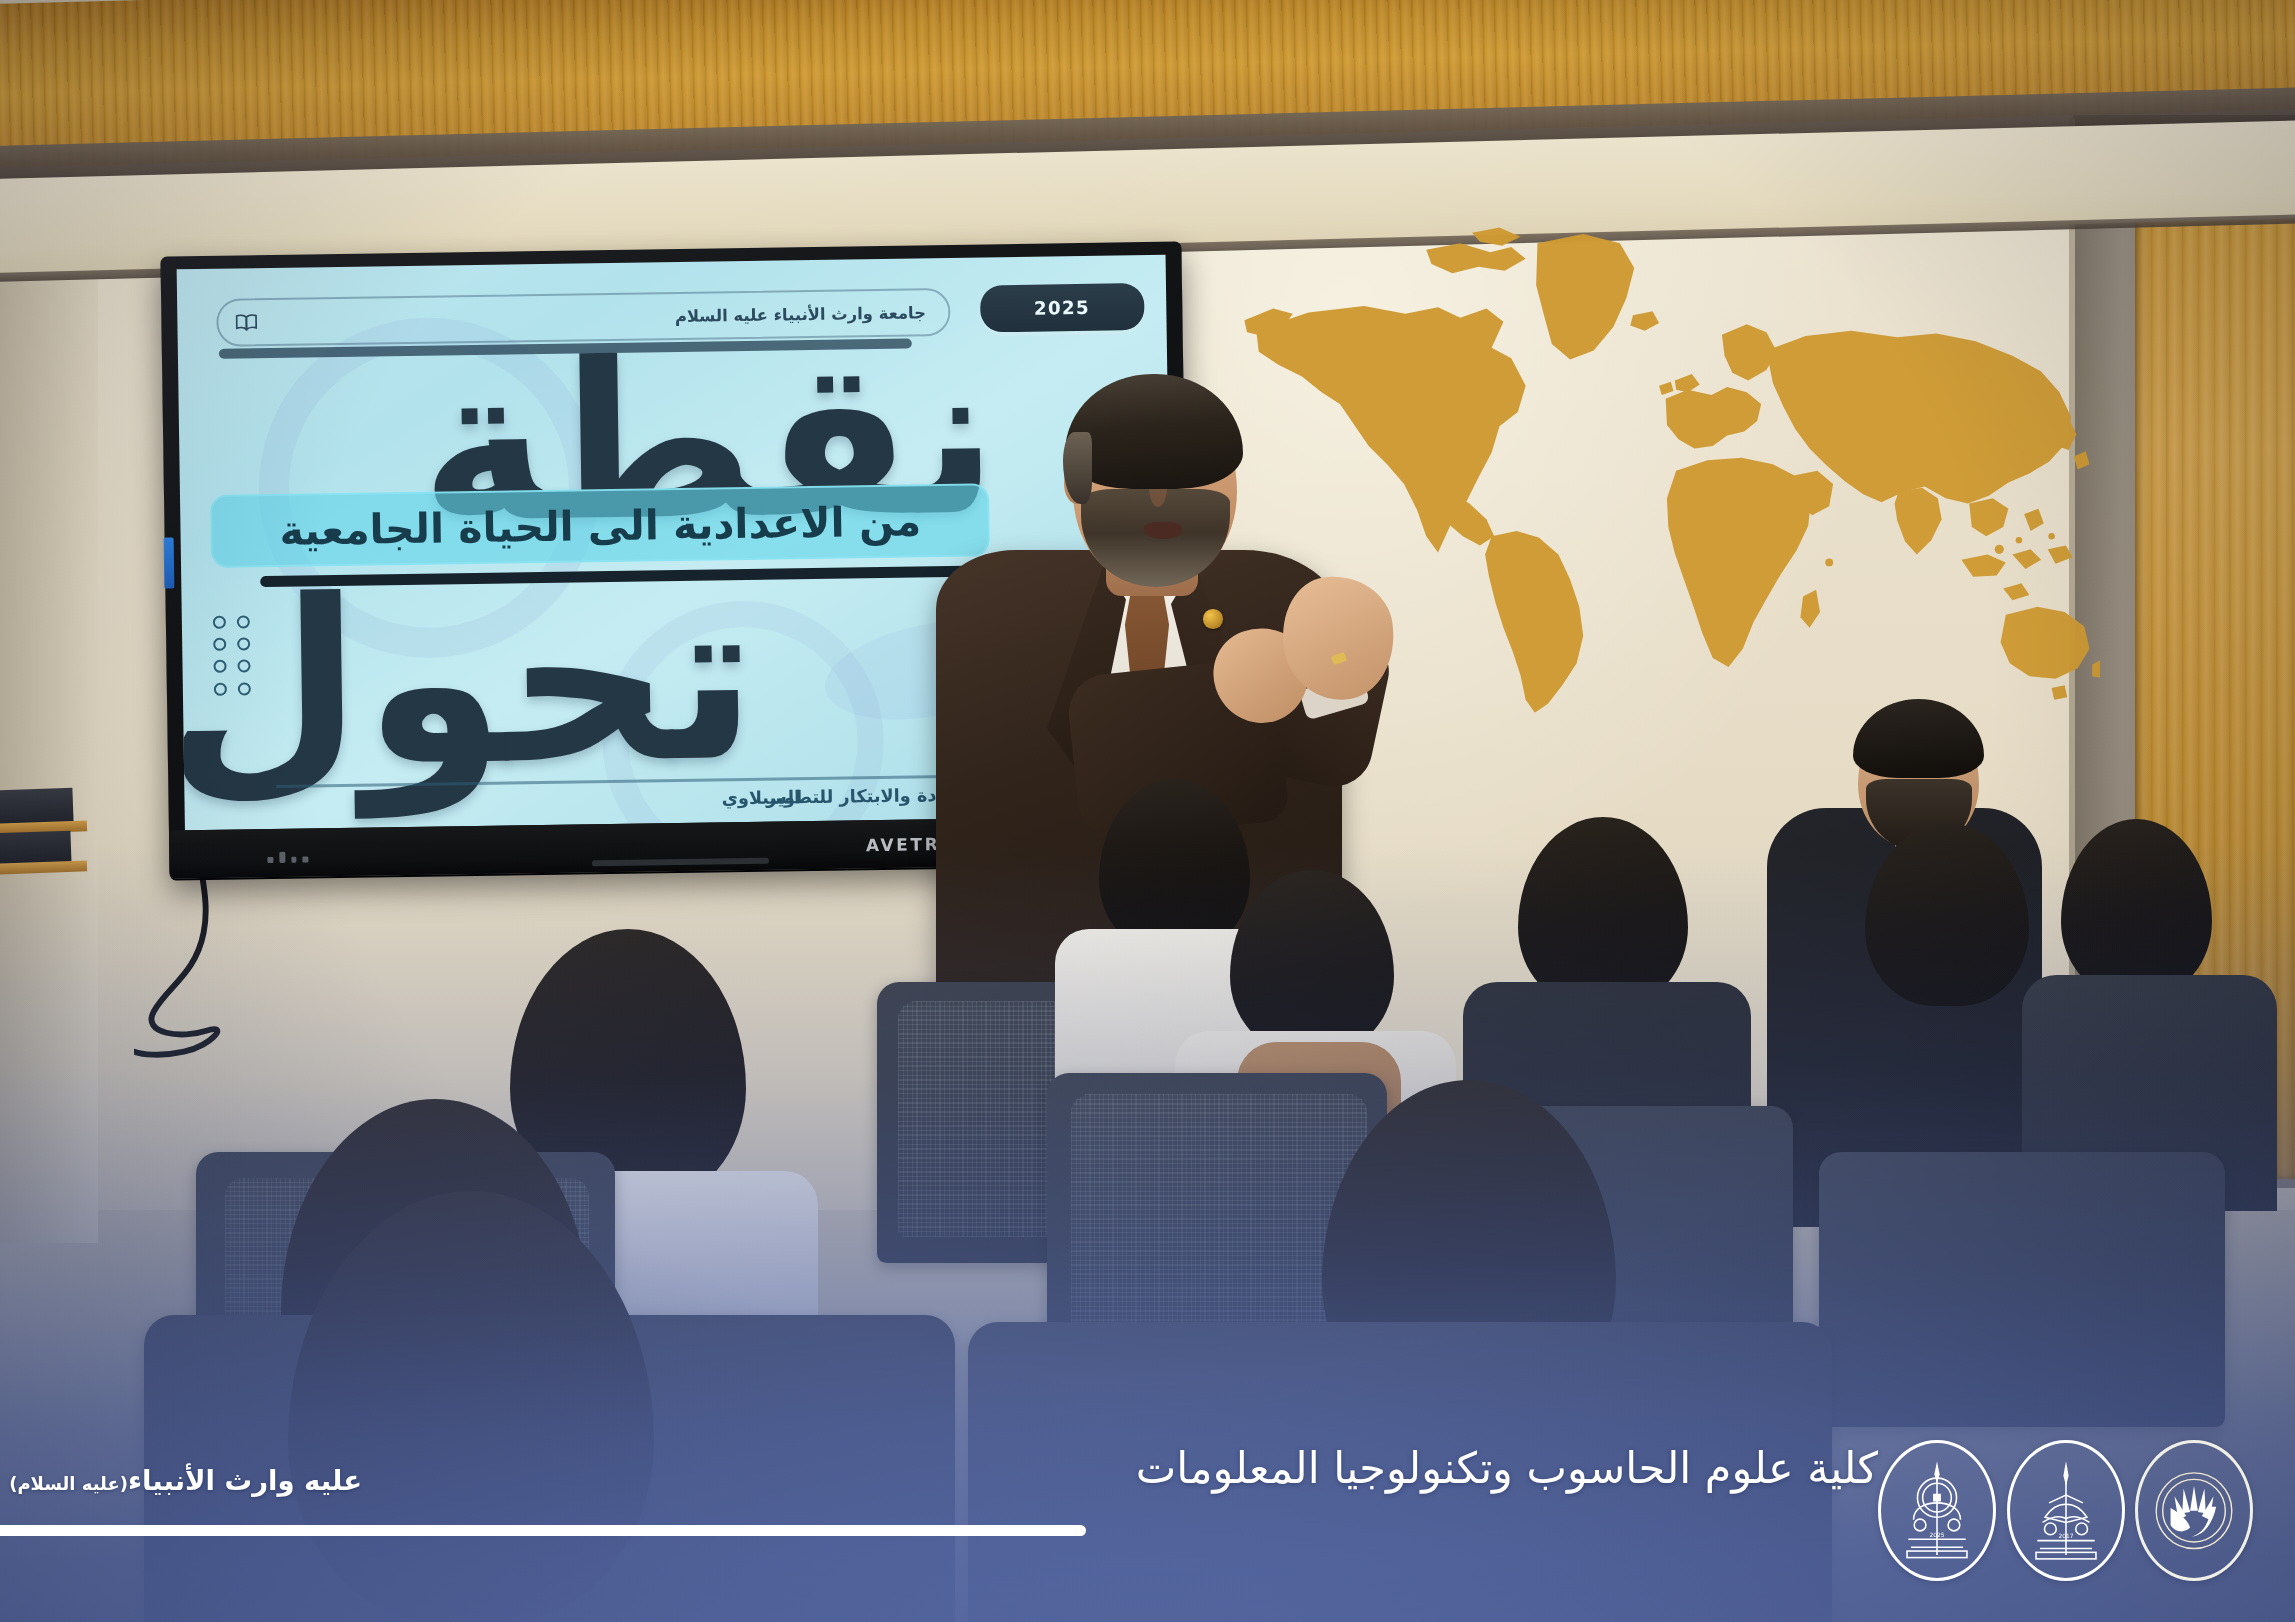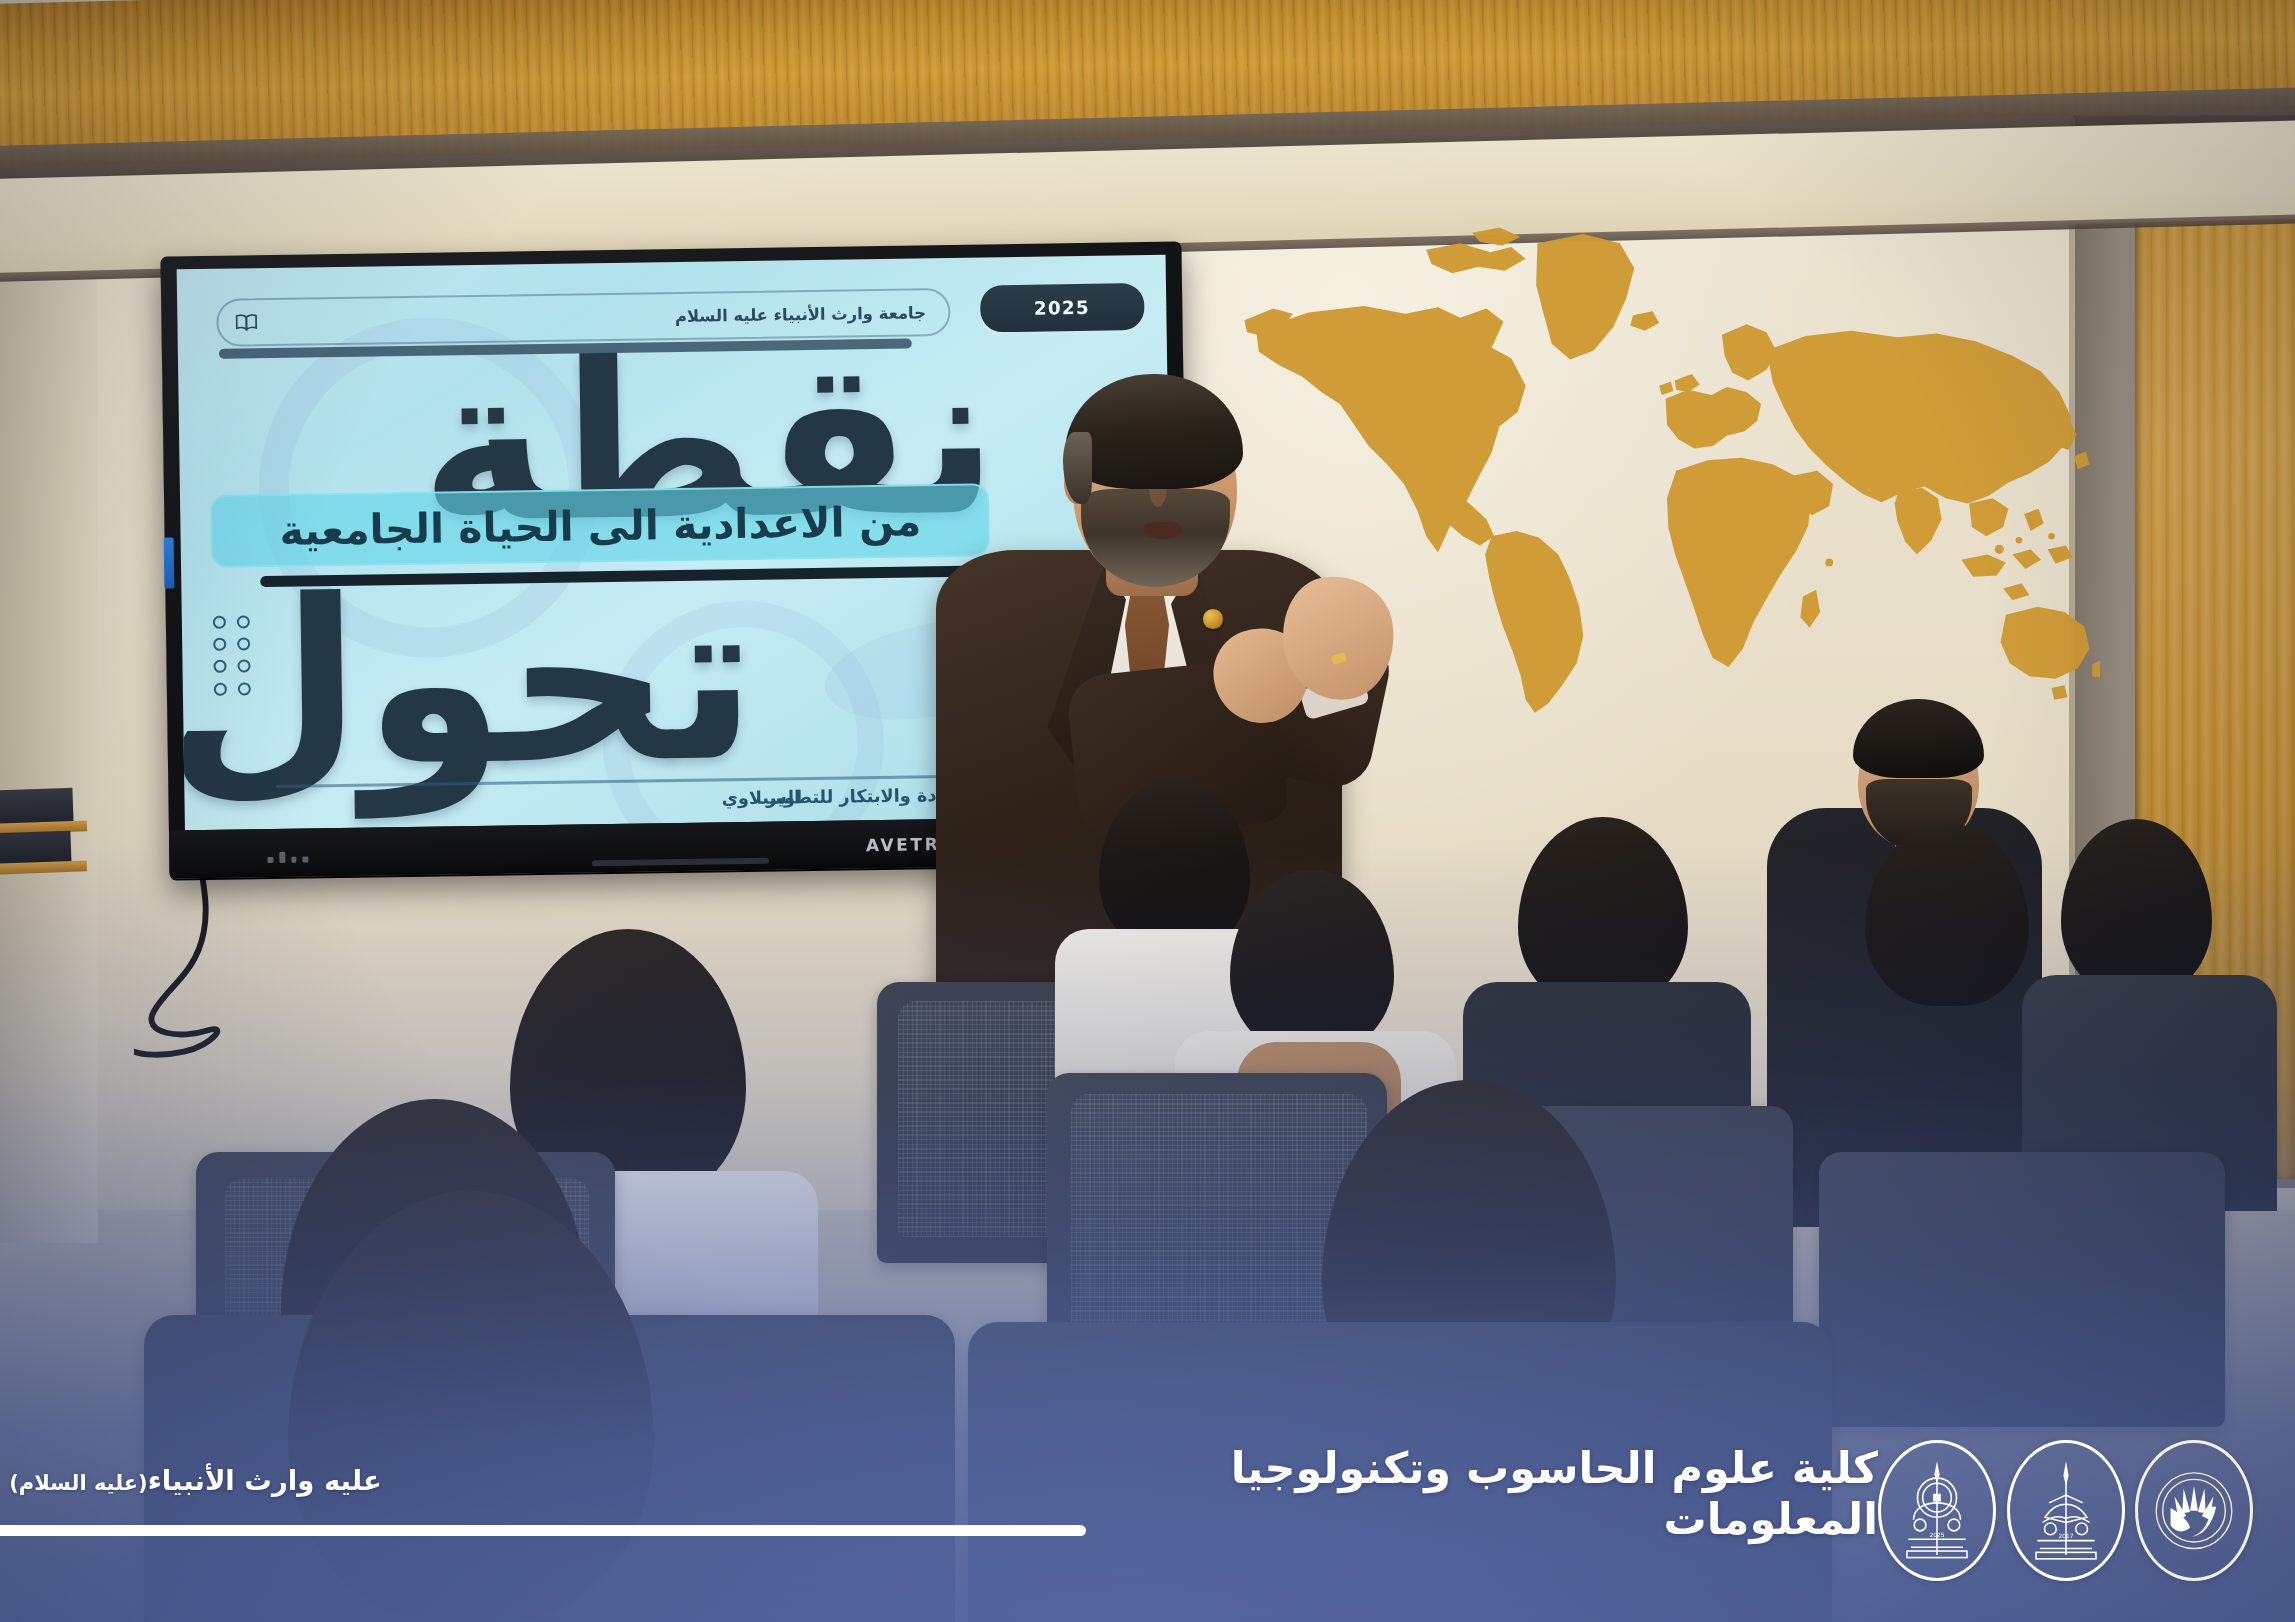--- a/index.html
+++ b/index.html
@@ -335,26 +335,26 @@
   }
   .footer-rule{
     position:absolute;left:0;top:1525px;width:1086px;height:11px;
     background:#ffffff;border-radius:0 5.9px 5.9px 0;
   }
   .footer-left-ar{
     position:absolute;left:9.2px;top:1464px;
     color:#fff;font-size:27.5px;font-weight:700;direction:rtl;white-space:nowrap;
     text-shadow:0 1.3px 3.9px rgba(20,30,70,.45);
   }
-  .footer-left-ar .sm{font-size:21px;}
+  .footer-left-ar .sm{font-size:18px;}
   .footer-center{
     position:absolute;left:1106px;top:1443px;width:772px;text-align:right;
   }
   .footer-ar{
-    color:#fff;font-size:43px;font-weight:700;direction:rtl;line-height:1.18;
+    color:#fff;font-size:43px;font-weight:400;direction:rtl;line-height:1.18;
     letter-spacing:0.7px;text-shadow:0 1.3px 5.2px rgba(20,30,70,.40);
   }
   .footer-en{
     color:#fff;font-size:26px;font-weight:700;letter-spacing:1.6px;
     margin-top:5.2px;text-shadow:0 1.3px 5.2px rgba(20,30,70,.40);
   }
   .logos{
     position:absolute;left:1878px;top:1440px;display:flex;gap:10.5px;align-items:center;
   }
   .logo{

